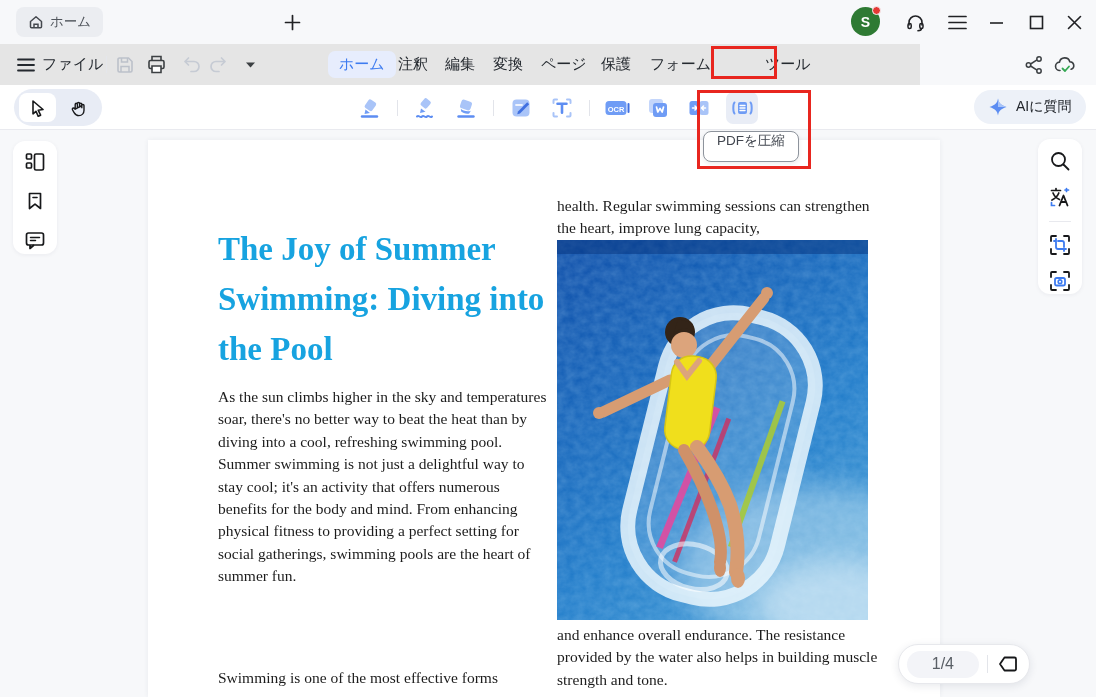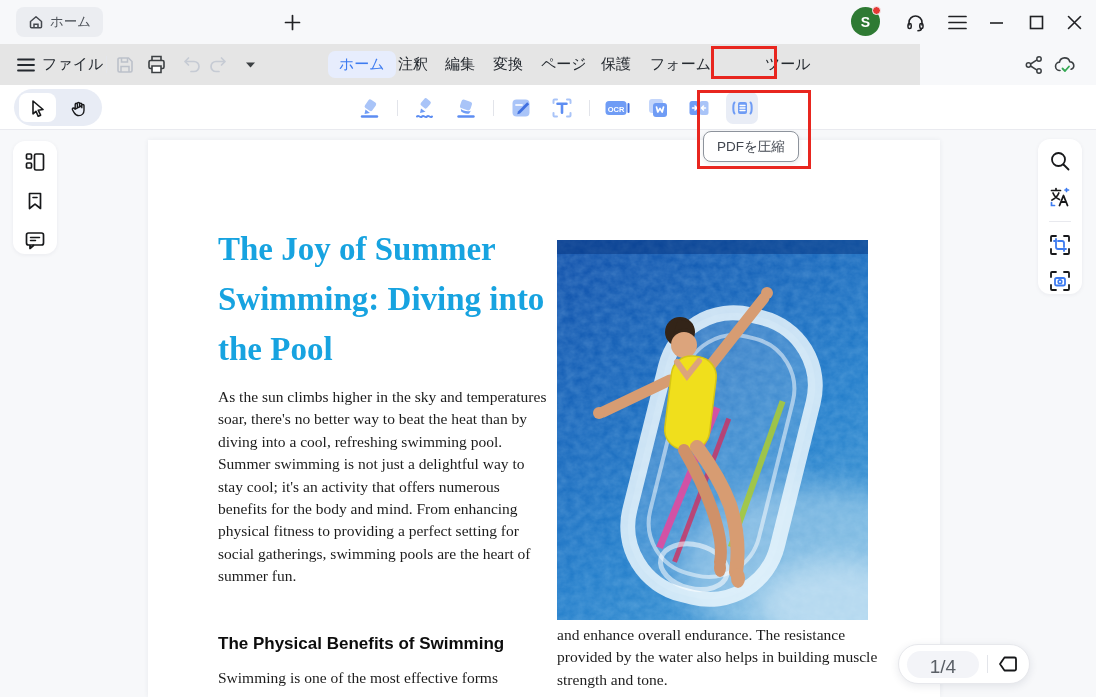--- a/index.html
+++ b/index.html
@@ -31,21 +31,21 @@
   .toolbar { position:absolute; left:0; top:85px; width:1096px; height:45px; background:#ffffff; border-bottom:1px solid #e9eaef; }
   .mode-pill { position:absolute; left:14px; top:4px; width:88px; height:37px; background:#e8ecf5; border-radius:19px; display:flex; align-items:center; padding:0 5px; gap:4px; }
   .mode-btn { width:38px; height:29px; border-radius:8px; display:flex; align-items:center; justify-content:center; cursor:pointer; }
   .mode-btn.active { background:#ffffff; }
   .tools-row { position:absolute; left:356px; top:7px; height:32px; display:flex; align-items:center; gap:13px; }
   .tool-btn { width:28px; height:28px; display:flex; align-items:center; justify-content:center; cursor:pointer; border-radius:7px; }
   .tool-btn.active { width:32px; height:32px; background:#e9edf6; }
   .tool-sep { width:1px; height:16px; background:#e2e4ea; }
   .ai-btn { position:absolute; left:974px; top:5px; height:34px; padding:0 14px; background:#edf1f8; border-radius:17px; display:flex; align-items:center; gap:8px; cursor:pointer; }
   .ai-btn span { font-size:14px; color:#22262c; }
-  .tooltip { position:absolute; left:703px; top:131px; height:31px; padding:0 13px; background:#ffffff; border:1px solid #8d939c; border-radius:8px; display:flex; align-items:center; font-size:13.5px; color:#41464f; box-shadow:0 2px 5px rgba(0,0,0,.08); z-index:30; }
+  .tooltip { position:absolute; left:703px; top:131px; height:31px; padding:0 13px; background:#ffffff; border:1px solid #8d939c; border-radius:8px; display:flex; align-items:flex-start; font-size:13.5px; color:#41464f; box-shadow:0 2px 5px rgba(0,0,0,.08); z-index:30; }
 
   
   .anno { position:absolute; border:3px solid #e8261f; z-index:50; pointer-events:none; }
   .anno-tools { left:711px; top:46px; width:66px; height:33px; }
   .anno-compress { left:697px; top:90px; width:114px; height:79px; }
 
   
   .panel { position:absolute; background:#ffffff; border-radius:12px; box-shadow:0 1px 4px rgba(30,40,70,.06); display:flex; flex-direction:column; align-items:center; }
   .panel-left { left:13px; top:141px; width:44px; height:113px; padding-top:8px; gap:13px; }
   .panel-right { left:1038px; top:139px; width:44px; height:155px; padding-top:9px; gap:11px; }
@@ -59,21 +59,21 @@
   .doc-para { font-family:"Liberation Serif","DejaVu Serif",serif; font-size:15.5px; line-height:22.4px; color:#1c1c1c; }
   .para-intro { position:absolute; left:70px; top:246px; width:332px; }
   .doc-h2 { position:absolute; left:70px; top:494px; font-size:17px; font-weight:bold; color:#0d0d0d; }
   .para-partial { position:absolute; left:70px; top:527px; width:332px; white-space:nowrap; }
   .para-rtop { position:absolute; left:409px; top:55px; width:322px; }
   .para-rbottom { position:absolute; left:409px; top:484px; width:322px; }
   .photo { position:absolute; left:409px; top:100px; width:311px; height:380px; }
 
   
   .pager { position:absolute; left:898px; top:644px; width:132px; height:40px; background:#ffffff; border:1px solid #e7e8ec; border-radius:20px; box-shadow:0 2px 8px rgba(30,40,70,.10); display:flex; align-items:center; padding:0 8px; gap:8px; z-index:20; }
-  .pager-pill { width:74px; height:27px; background:#f3f4f8; border-radius:14px; display:flex; align-items:flex-end; justify-content:center; font-size:19px; color:#5a5f66; }
+  .pager-pill { width:74px; height:27px; background:#f3f4f8; border-radius:14px; display:flex; align-items:center; justify-content:center; font-size:16px; color:#5a5f66; }
   .pager-sep { width:1px; height:18px; background:#e3e5ea; }
   .pager-back { width:26px; height:26px; display:flex; align-items:center; justify-content:center; cursor:pointer; }
 
   svg { display:block; }
 </style>
 </head>
 <body>
 
 <div class="app">
 
@@ -279,34 +279,41 @@
       <div class="tool-btn active">
         <svg width="25" height="24" viewBox="0 0 25 24">
             <path d="M4.5 6.5c-1.6 1.4-1.6 9.6 0 11" fill="none" stroke="#6f9cf5" stroke-width="2" stroke-linecap="round"></path>
             <path d="M20.5 6.5c1.6 1.4 1.6 9.6 0 11" fill="none" stroke="#6f9cf5" stroke-width="2" stroke-linecap="round"></path>
             <rect x="8" y="6" width="9" height="12" rx="2" fill="#6f9cf5"></rect>
             <path d="M10 9.5h5M10 12h5M10 14.5h5" stroke="#ffffff" stroke-width="1.4" stroke-linecap="round"></path>
           </svg>
       </div>
     </div>
 
+    <div class="ai-btn">
+      <svg width="20" height="20" viewBox="0 0 20 20">
+          <path d="M10 1.5c.8 4.5 2.2 6.2 8.5 8.5-6.3 2.3-7.7 4-8.5 8.5-.8-4.5-2.2-6.2-8.5-8.5C7.8 7.7 9.2 6 10 1.5z" fill="#5d8df2"></path>
+          <path d="M10 1.5c.8 4.5 2.2 6.2 8.5 8.5l-8.5 0z" fill="#a9c4f8"></path>
+        </svg>
+      <span>AIに質問</span>
+    </div>
   </div>
 
   <div class="tooltip">
       <span>PDFを圧縮</span>
     </div>
   <div class="anno anno-tools"></div>
   <div class="anno anno-compress"></div>
 
   <div class="doc-area">
     <div class="page">
       <div class="doc-title doc-serif">The Joy of Summer Swimming: Diving into the Pool</div>
       <div class="doc-para para-intro">As the sun climbs higher in the sky and temperatures soar, there's no better way to beat the heat than by diving into a cool, refreshing swimming pool. Summer swimming is not just a delightful way to stay cool; it's an activity that offers numerous benefits for the body and mind. From enhancing physical fitness to providing a perfect setting for social gatherings, swimming pools are the heart of summer fun.</div>
-      <div class="doc-h2">The Physical Benefits of Swimming</div>
       <div class="doc-para para-partial">Swimming is one of the most effective forms</div>
+      <div class="doc-para para-rtop">health. Regular swimming sessions can strengthen the heart, improve lung capacity,</div>
       <div class="doc-para para-rbottom">and enhance overall endurance. The resistance provided by the water also helps in building muscle strength and tone.</div>
 
       <div class="photo">
         <svg width="311" height="380" viewBox="0 0 311 380">
           <defs>
             <linearGradient id="waterGrad" x1="0" y1="0" x2="0.6" y2="1">
               <stop offset="0" stop-color="#0a4aa6"></stop>
               <stop offset="0.35" stop-color="#1261b8"></stop>
               <stop offset="0.7" stop-color="#1f7bc9"></stop>
               <stop offset="1" stop-color="#3a93d2"></stop>

